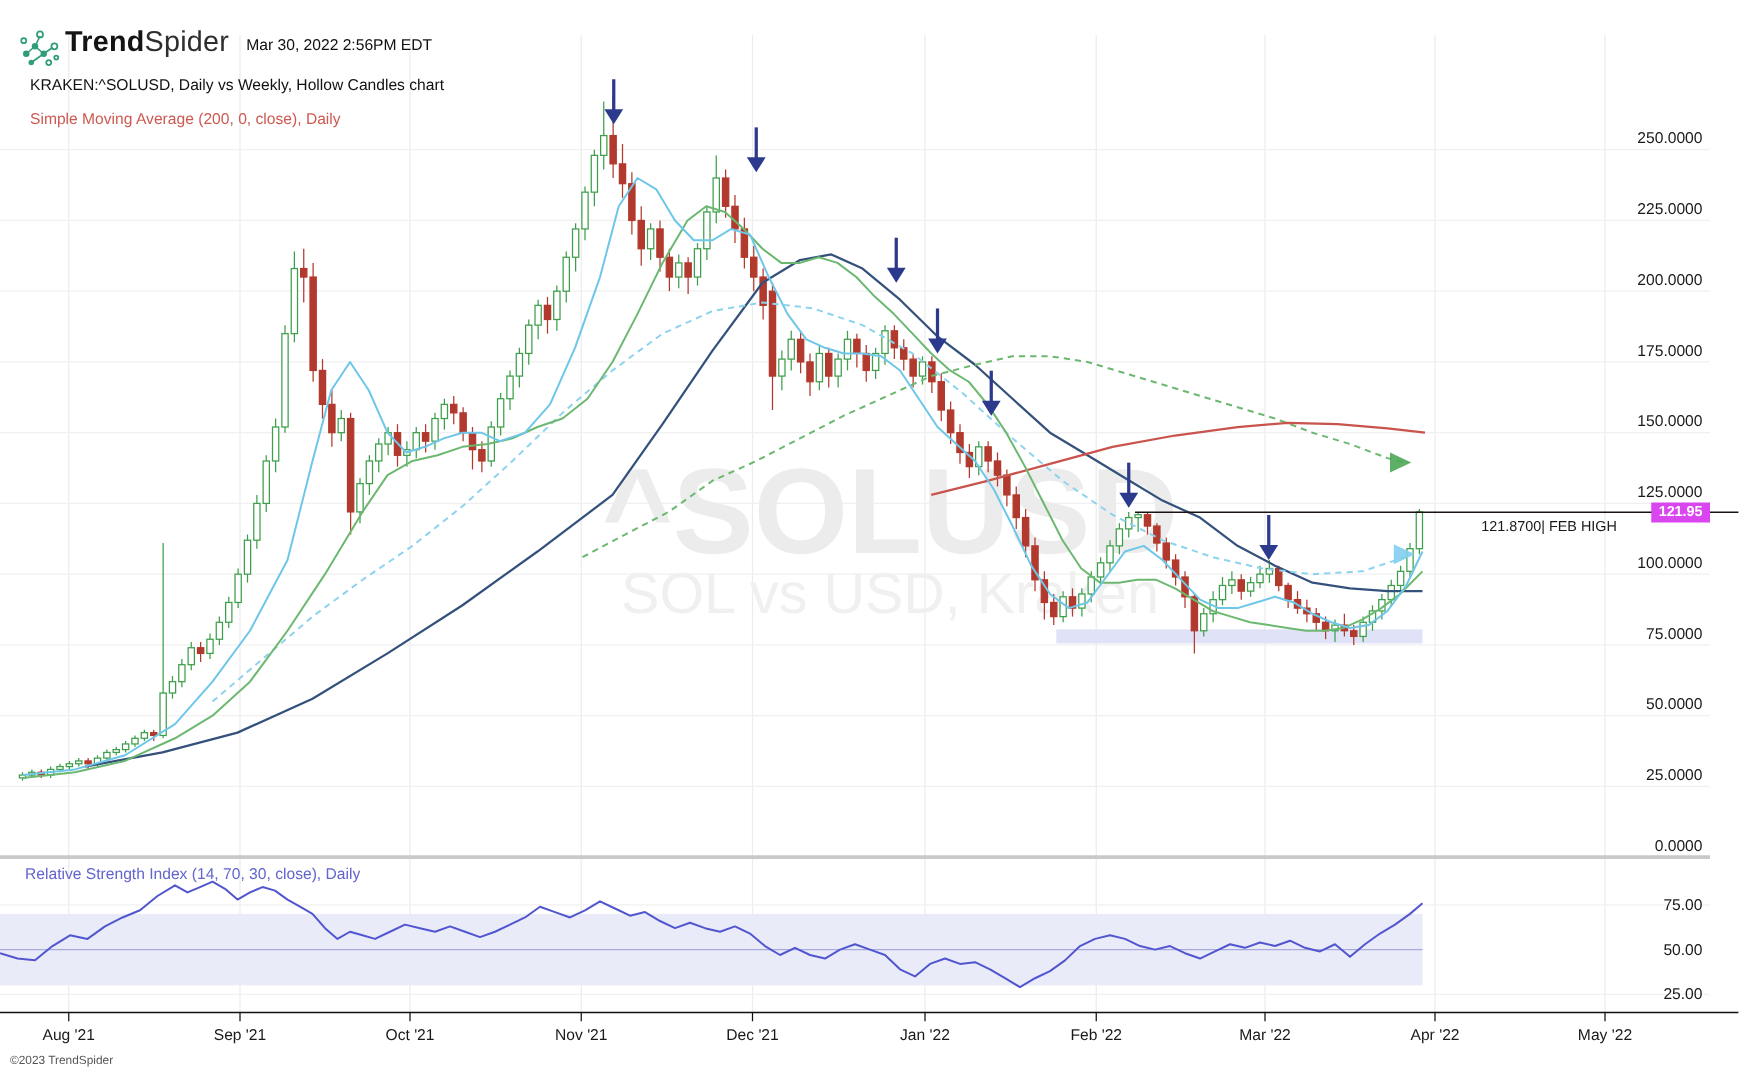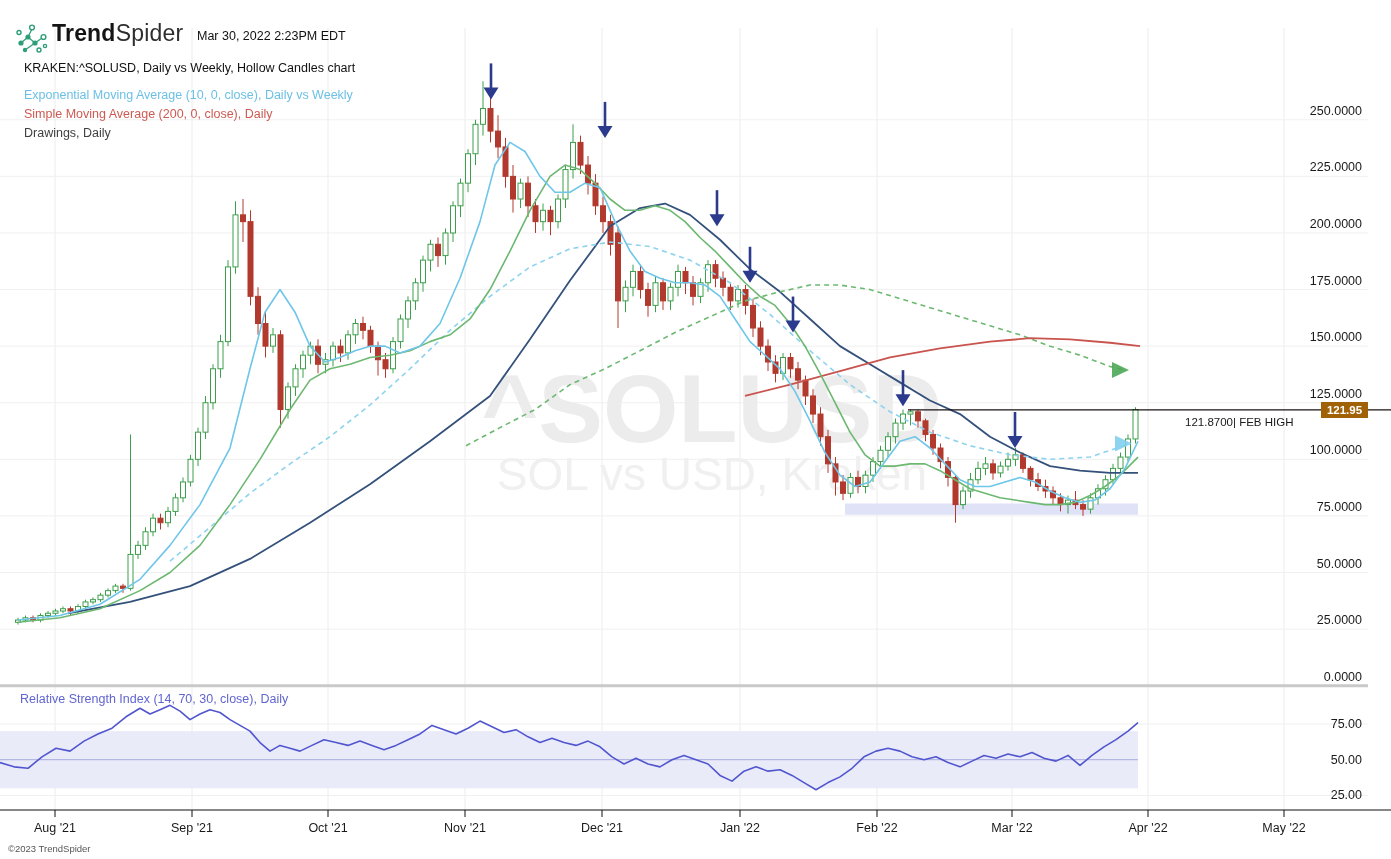--- a/index.html
+++ b/index.html
@@ -7,21 +7,21 @@
   #stage{position:relative;width:1391px;height:859px;background:#fff;}
   #chart-svg{position:absolute;left:0;top:0;}
   .hdr-brand{position:absolute;left:52px;top:20px;font-size:23px;letter-spacing:.2px;color:#141414;}
   .hdr-brand .b{font-weight:bold;}
   .hdr-brand .l{font-weight:400;color:#2e2e2e;}
   .hdr-time{position:absolute;left:197px;top:29px;font-size:12.5px;color:#111;}
   .hdr-sub{position:absolute;left:24px;top:61px;font-size:12.5px;color:#111;}
   #legend{position:absolute;left:24px;top:86px;font-size:12.5px;line-height:19px;}
   #rsi-legend{position:absolute;left:20px;top:692px;font-size:12.5px;color:#6165cf;}
   #feb-label{position:absolute;left:1185px;top:415px;width:116px;font-size:11.5px;font-weight:normal;color:#1a1a1a;white-space:nowrap;}
-  #price-badge{position:absolute;left:1321px;top:397px;width:47px;height:16px;background:#a16207;color:#fff;
+  #price-badge{position:absolute;left:1321px;top:397px;width:47px;height:16px;background:#d946ef;color:#fff;
     font-size:11.5px;font-weight:bold;text-align:center;line-height:16px;}
   #copyright{position:absolute;left:8px;top:843px;font-size:9.5px;color:#555;}
   #logo{position:absolute;left:12px;top:17px;}
 </style>
 </head>
 <body>
 
 <div id="stage">
 
   <div id="chart-svg"><svg width="1391" height="859">
@@ -443,26 +443,24 @@
         <circle cx="20" cy="10.5" r="2.4"></circle>
           <circle cx="31.5" cy="20" r="2.4"></circle>
         <circle cx="7" cy="15.5" r="2"></circle>
           <circle cx="27" cy="33" r="2"></circle>
           <circle cx="33" cy="29" r="1.6"></circle>
       </g>
     </svg>
   </div>
 
   <div class="hdr-brand"><span class="b">Trend</span><span class="l">Spider</span></div>
-  <div class="hdr-time">Mar 30, 2022 2:23PM EDT</div>
+  <div class="hdr-time">Mar 30, 2022 2:56PM EDT</div>
   <div class="hdr-sub">KRAKEN:^SOLUSD, Daily vs Weekly, Hollow Candles chart</div>
 
   <div id="legend">
-      <div style="color: rgb(108, 192, 229);">Exponential Moving Average (10, 0, close), Daily vs Weekly</div>
       <div style="color: rgb(205, 90, 82);">Simple Moving Average (200, 0, close), Daily</div>
-      <div style="color: rgb(63, 63, 63);">Drawings, Daily</div>
     </div>
   <div id="rsi-legend" style="color: rgb(97, 101, 207);">Relative Strength Index (14, 70, 30, close), Daily</div>
 
   <div id="feb-label" style="top: 415.823px;">121.8700| FEB HIGH</div>
   <div id="price-badge" style="top: 401.823px;">121.95</div>
   <div id="copyright">©2023 TrendSpider</div>
 </div>
 
 </body></html>

